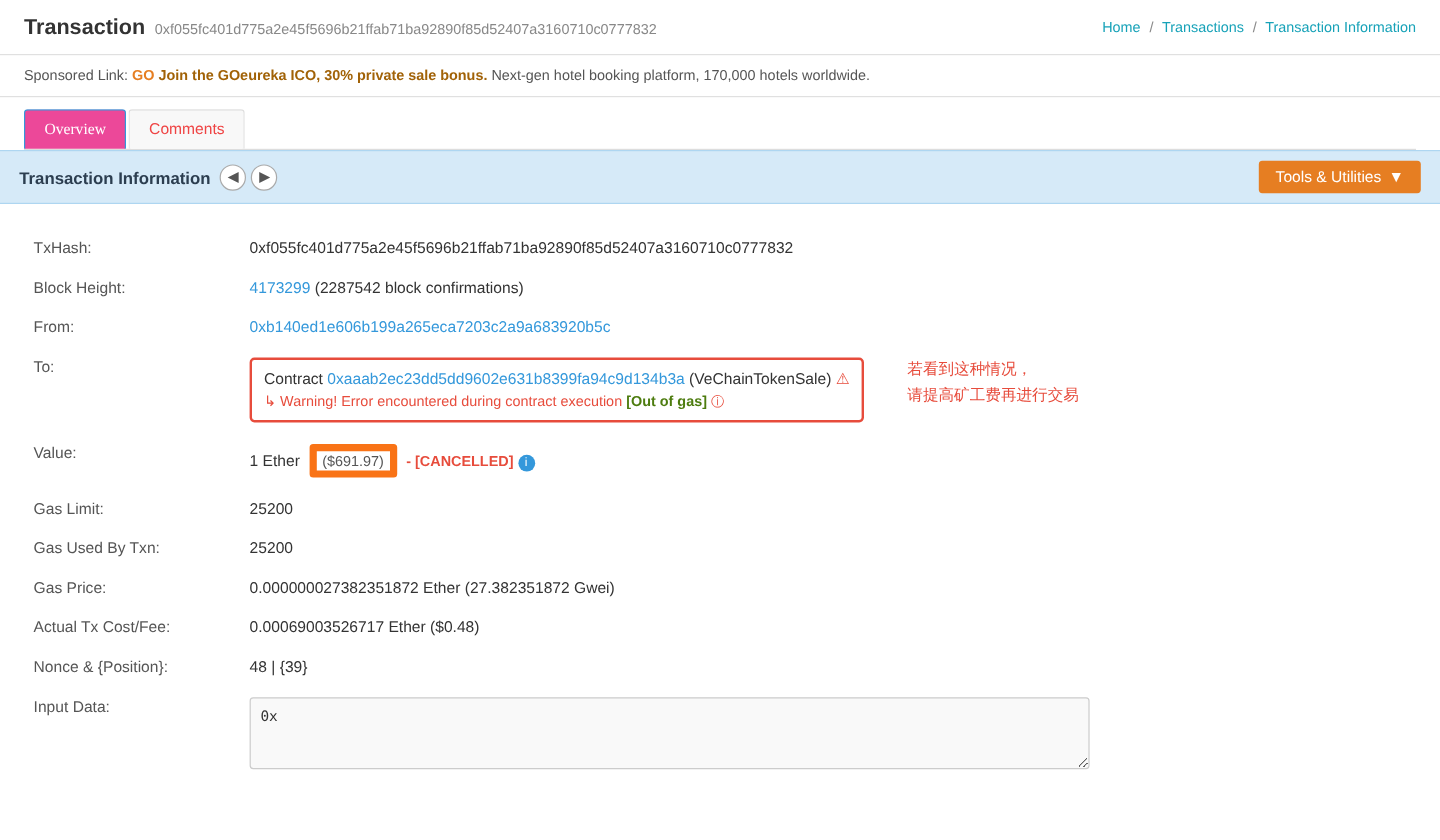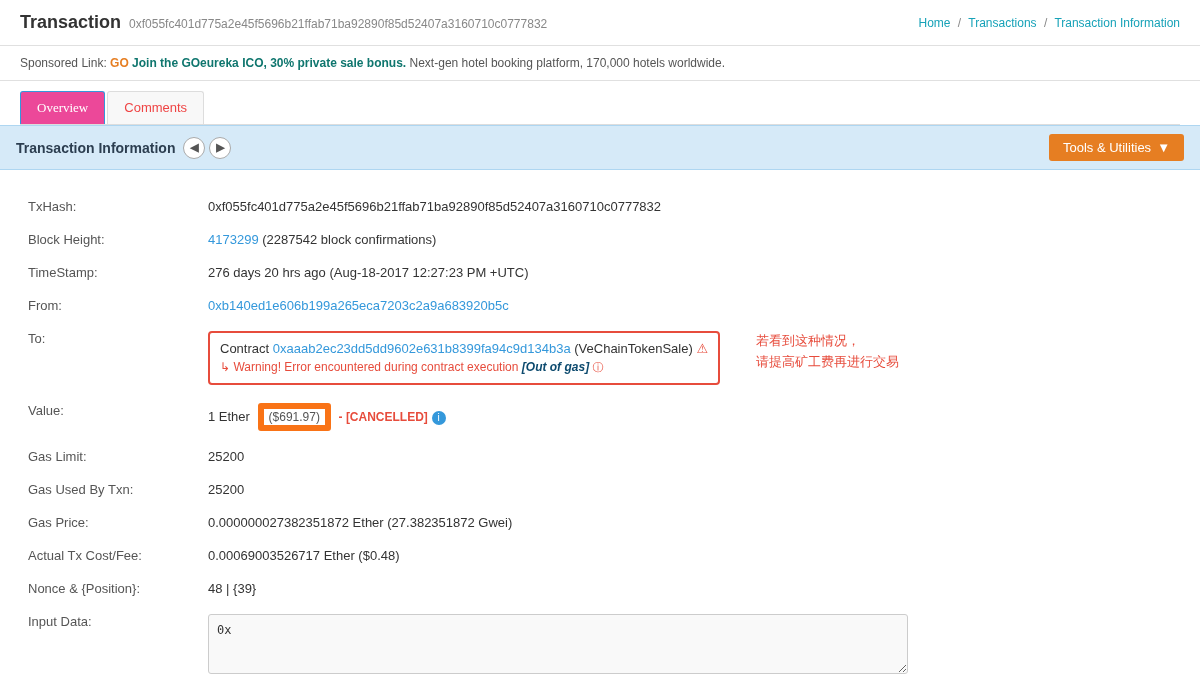--- a/index.html
+++ b/index.html
@@ -33,21 +33,21 @@
     }
     .breadcrumb a { color: #17a2b8; text-decoration: none; }
     .breadcrumb span { color: #888; margin: 0 4px; }
 
     .sponsored-bar {
       padding: 10px 20px;
       font-size: 12px;
       color: #555;
       border-bottom: 1px solid #e0e0e0;
     }
-    .sponsored-bar a { color: #0f766e; font-weight: bold; text-decoration: none; }
+    .sponsored-bar a { color: #a16207; font-weight: bold; text-decoration: none; }
     .go-logo { color: #e67e22; font-weight: bold; }
 
     .tabs-bar {
       padding: 10px 20px 0;
     }
     .tabs {
       display: flex;
       gap: 0;
       border-bottom: 1px solid #ddd;
     }
@@ -144,23 +144,22 @@
     .to-box {
       border: 2px solid #e74c3c;
       border-radius: 4px;
       padding: 8px 10px;
       display: inline-block;
       max-width: 550px;
     }
     .to-box-row1 { margin-bottom: 4px; }
     .to-box-row2 { color: #e74c3c; font-size: 12px; }
     .out-of-gas {
-      color: #0c4a6e;
+      color: #4d7c0f;
       font-weight: bold;
-      font-style: italic;
     }
     .warning-icon { color: #e74c3c; }
 
     .chinese-note {
       color: #e74c3c;
       font-size: 13px;
       margin-left: 20px;
       line-height: 1.6;
     }
 
@@ -269,24 +268,20 @@
       </tr>
 
       <tr>
         <td>Block Height:</td>
         <td>
           <a href="#" class="link-blue">4173299</a>
           <span>(2287542 block confirmations)</span>
         </td>
       </tr>
 
-      <tr>
-        <td>TimeStamp:</td>
-        <td>276 days 20 hrs ago (Aug-18-2017 12:27:23 PM +UTC)</td>
-      </tr>
 
       <tr>
         <td>From:</td>
         <td>
           <a href="#" class="link-blue">0xb140ed1e606b199a265eca7203c2a9a683920b5c</a>
         </td>
       </tr>
 
       <tr>
         <td>To:</td>

